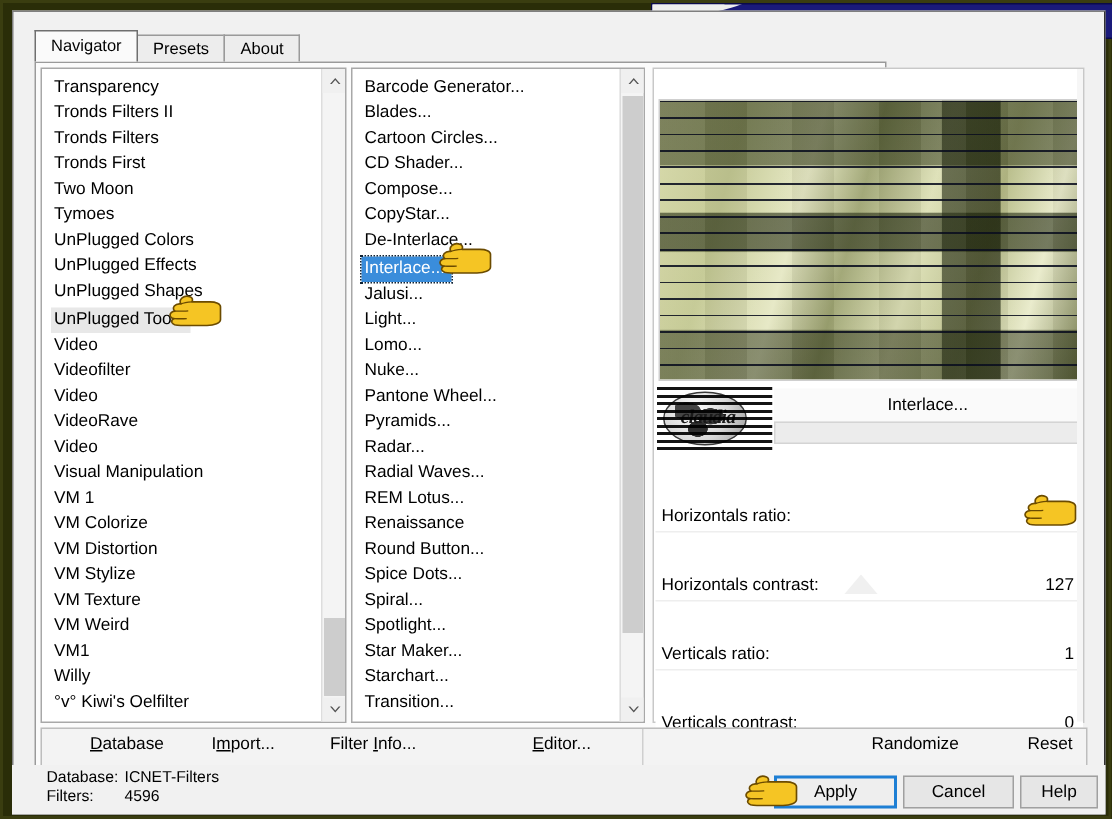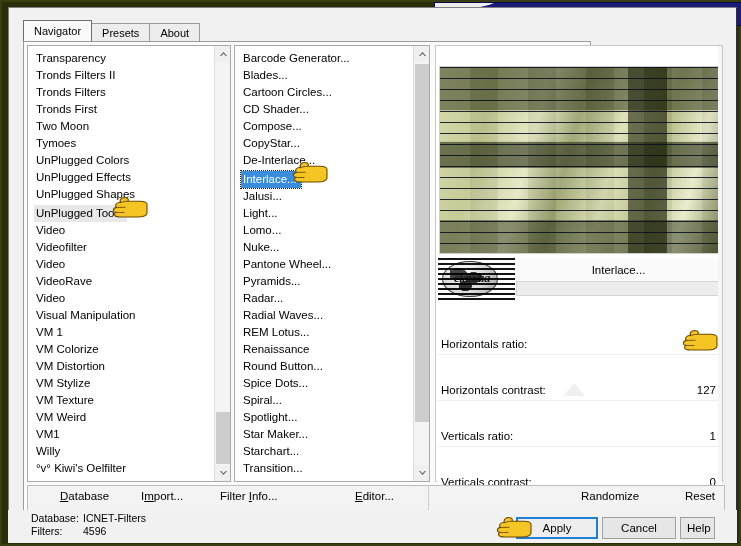--- a/index.html
+++ b/index.html
@@ -384,21 +384,21 @@
     background: #e6e6e6;
     border: 1px solid #a0a0a0;
     cursor: default;
   }
   #btn-apply {
     left: 508px; width: 82px;
     background: #eeeeee;
     border: 2px solid #1e7fd4;
   }
   #btn-cancel { left: 594px; width: 74px; }
-  #btn-help   { left: 672px; width: 35px; }
+  #btn-help   { left: 672px; width: 52px; }
 
   
   .hand {
     position: absolute;
     width: 38px; height: 26px;
     pointer-events: none;
     z-index: 50;
   }
   #hand-category { left: 108px; top: 192px; }
   #hand-filter   { left: 288px; top: 157px; }

